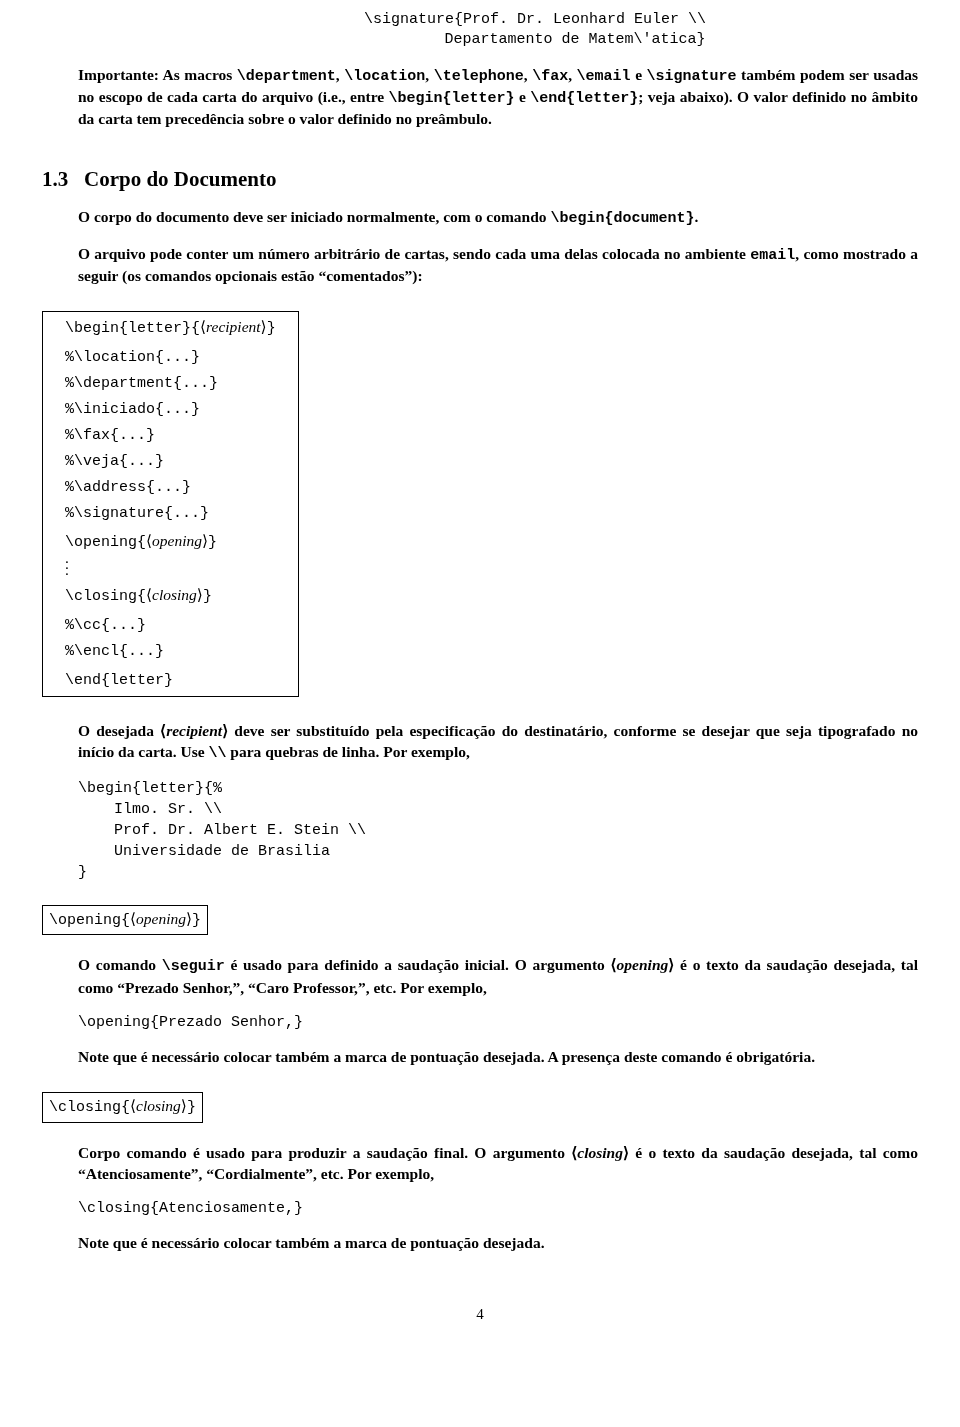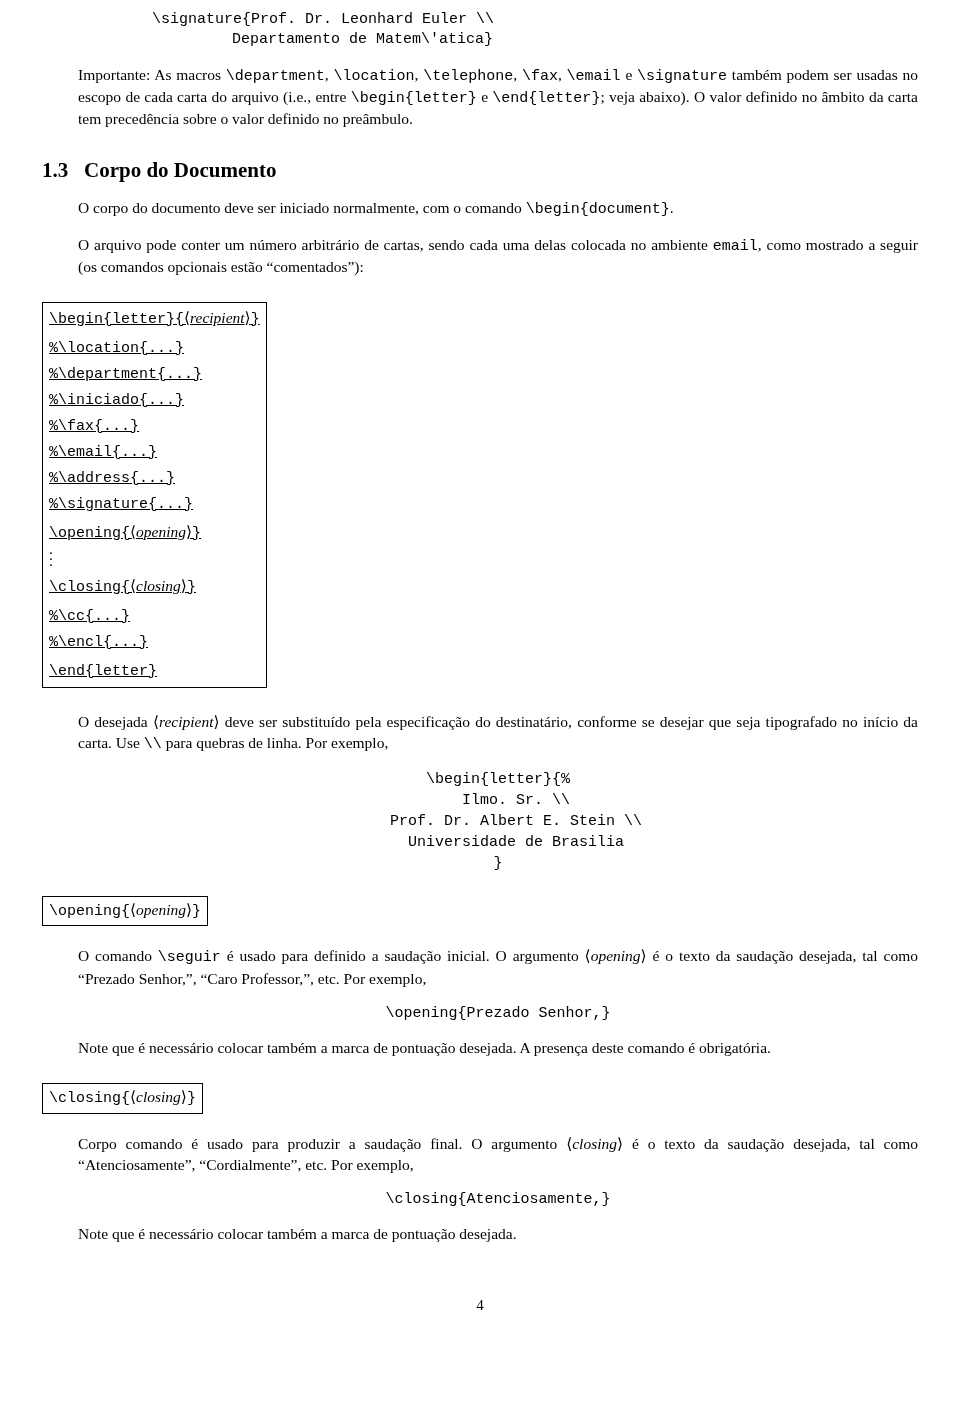--- a/index.html
+++ b/index.html
@@ -9,55 +9,55 @@
     color: #000;
     background: #fff;
     margin: 0;
     padding: 10px 42px 40px 42px;
     width: 960px;
     box-sizing: border-box;
   }
   .tt {
     font-family: "Courier New", Courier, monospace;
     font-size: 15px;
+    text-align: center;
   }
   .it { font-style: italic; }
   .indent-code {
     margin-left: 110px;
   }
   .para {
     margin: 14px 0 14px 36px;
     text-align: justify;
+    font-weight: bold;
   }
   .section {
     font-weight: bold;
     font-size: 21px;
-    margin: 26px 0 14px 0;
+    margin: 35px 0 14px 0;
   }
   .framed {
     border: 1px solid #000;
     display: inline-block;
-    padding: 3px 6px;
+    padding: 3px 22px;
     margin: 10px 0 10px 0;
     line-height: 1.6;
-    text-decoration: underline;
   }
   .framed-block {
     border: 1px solid #000;
     display: inline-block;
     padding: 3px 6px;
     margin: 10px 0 6px 0;
   }
   .code-block {
     margin: 12px 0 12px 36px;
     font-family: "Courier New", Courier, monospace;
     font-size: 15px;
     line-height: 1.4;
     white-space: pre;
-    text-align: center;
   }
   .pagenum {
     text-align: center;
     margin-top: 50px;
     font-size: 15px;
   }
   .vspace { height: 3px; }
   .angle { font-family: "Times New Roman", serif; }
 </style>
 </head>
@@ -86,21 +86,21 @@
   O arquivo pode conter um número arbitrário de cartas, sendo cada uma delas colocada no ambiente <span class="tt">email</span>, como mostrado a seguir (os comandos opcionais estão “comentados”):
 </div>
 
 <div class="framed">
   <span class="tt">\begin{letter}{</span><span class="angle">⟨</span><span class="it">recipient</span><span class="angle">⟩</span><span class="tt">}</span><br>
   <div class="vspace"></div>
   <span class="tt">%\location{...}</span><br>
   <span class="tt">%\department{...}</span><br>
   <span class="tt">%\iniciado{...}</span><br>
   <span class="tt">%\fax{...}</span><br>
-  <span class="tt">%\email{...}</span><br>
+  <span class="tt">%\veja{...}</span><br>
   <span class="tt">%\address{...}</span><br>
   <span class="tt">%\signature{...}</span><br>
   <div class="vspace"></div>
   <span class="tt">\opening{</span><span class="angle">⟨</span><span class="it">opening</span><span class="angle">⟩</span><span class="tt">}</span><br>
   <span style="line-height:0.4;display:inline-block;">.<br>.<br>.</span><br>
   <span class="tt">\closing{</span><span class="angle">⟨</span><span class="it">closing</span><span class="angle">⟩</span><span class="tt">}</span><br>
   <div class="vspace"></div>
   <span class="tt">%\cc{...}</span><br>
   <span class="tt">%\encl{...}</span><br>
   <div class="vspace"></div>

